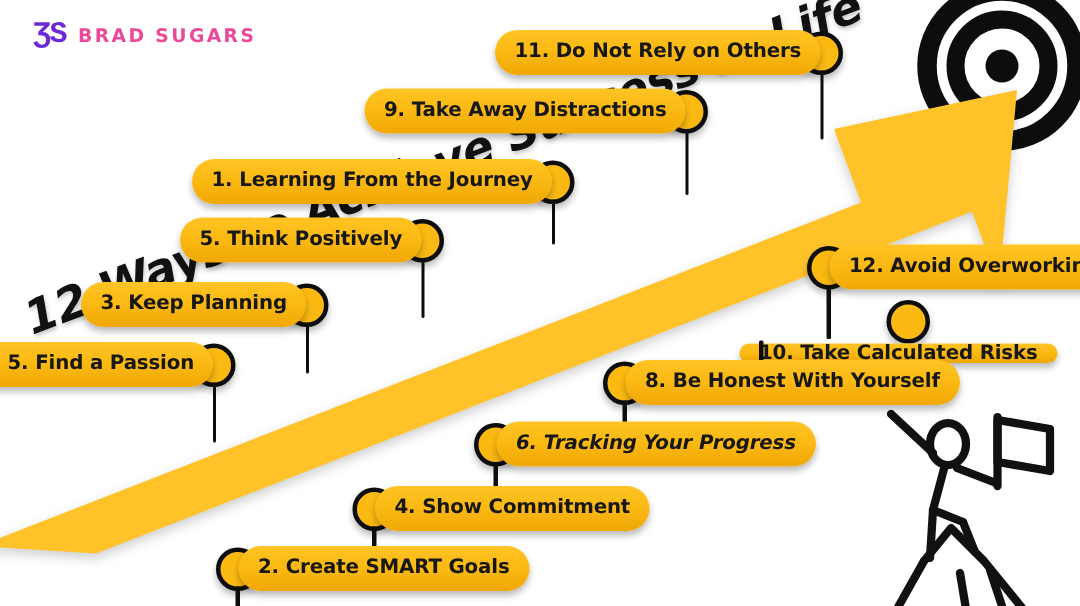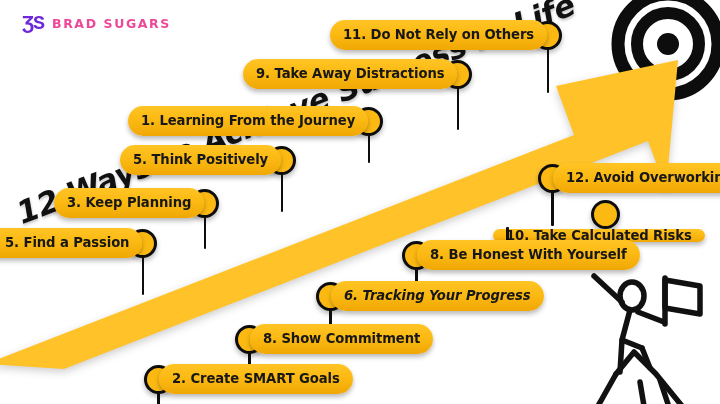--- a/index.html
+++ b/index.html
@@ -259,21 +259,21 @@
       <div class="pin left-head" style="left: 316px; top: 281px; font-style: italic;">
         <div class="head"></div>
         <div class="tag">
           <span class="tag-label">6. Tracking Your Progress</span>
         </div>
         <div class="needle" style="height: 36px; top: 27px; left: 13px;"></div>
       </div>
       <div class="pin left-head" style="left: 235px; top: 324px;">
         <div class="head"></div>
         <div class="tag">
-          <span class="tag-label">8. Show Commitment</span>
+          <span class="tag-label">4. Show Commitment</span>
         </div>
         <div class="needle" style="height: 40px; top: 27px; left: 13px;"></div>
       </div>
       <div class="pin left-head" style="left: 144px; top: 364px; border-radius: 14px;">
         <div class="head"></div>
         <div class="tag">
           <span class="tag-label">2. Create SMART Goals</span>
         </div>
         <div class="needle" style="height: 42px; top: 27px; left: 13px;"></div>
       </div>

